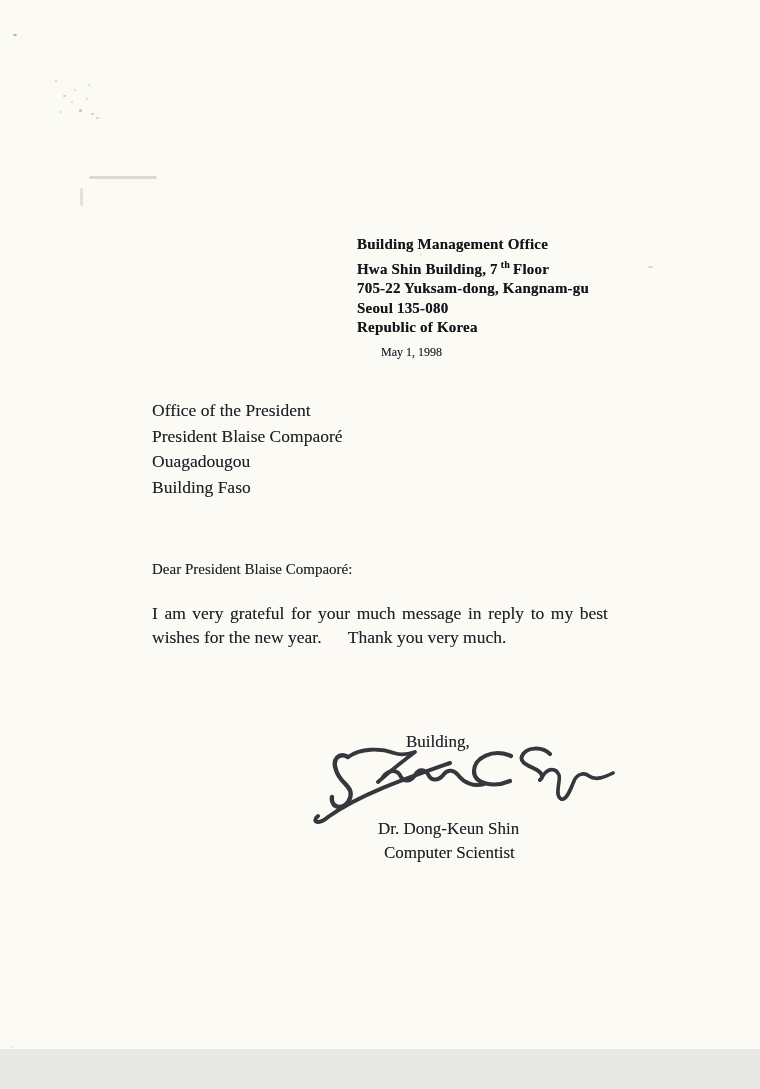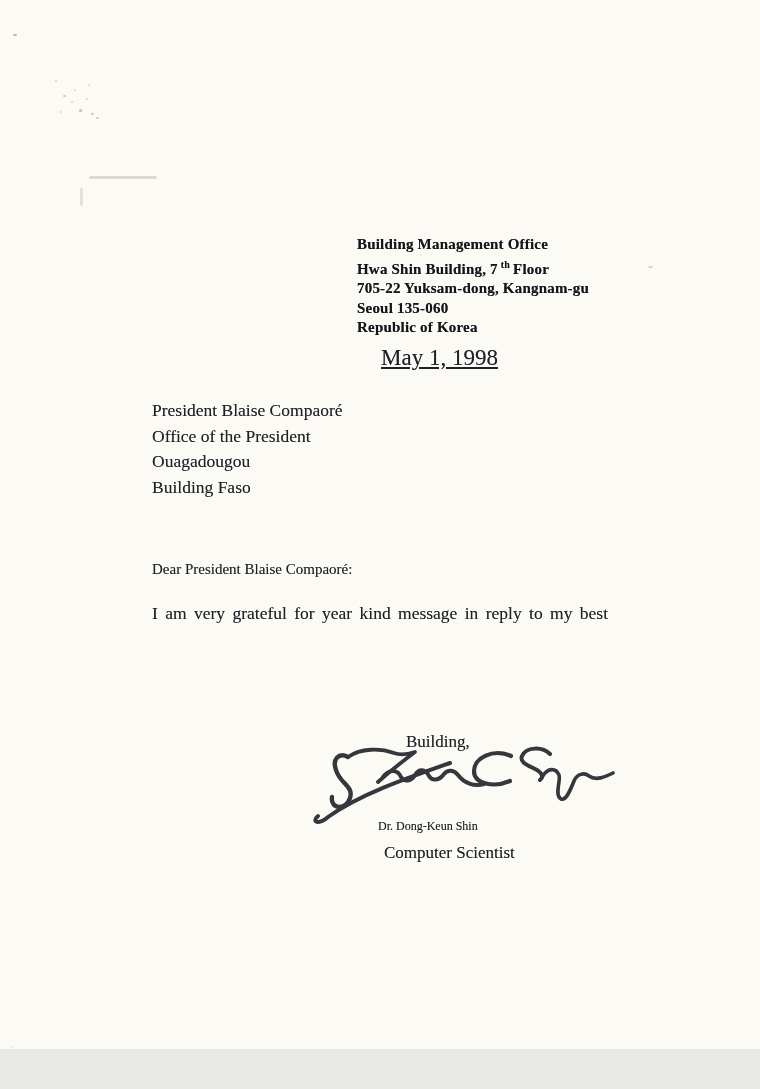--- a/index.html
+++ b/index.html
@@ -26,24 +26,23 @@
     white-space: nowrap;
   }
   .sender .sup {
     font-size: 10px;
     vertical-align: super;
     margin: 0 3px 0 3px;
   }
 
   .date {
     left: 381px; top: 345px;
-    font-size: 23px;
+    font-size: 12px;
     text-shadow: 0 0 0.5px rgba(30,30,40,0.4);
     white-space: nowrap;
-    text-decoration: underline;
   }
 
   .recipient {
     left: 152px; top: 398px;
     font-size: 17.5px;
     line-height: 25.5px;
     text-shadow: 0 0 0.5px rgba(30,30,40,0.4);
     white-space: nowrap;
   }
 
@@ -66,21 +65,21 @@
 
   .closing {
     left: 406px; top: 732px;
     font-size: 17px;
     text-shadow: 0 0 0.5px rgba(30,30,40,0.4);
     white-space: nowrap;
   }
 
   .sig-svg { left: 298px; top: 743px; }
 
-  .signer-name  { left: 378px; top: 819px; font-size: 12px; text-shadow: 0 0 0.5px rgba(30,30,40,0.4); white-space: nowrap; text-align: center; }
+  .signer-name  { left: 378px; top: 819px; font-size: 17px; text-shadow: 0 0 0.5px rgba(30,30,40,0.4); white-space: nowrap; text-align: center; }
   .signer-title { left: 384px; top: 843px; font-size: 17px; text-shadow: 0 0 0.5px rgba(30,30,40,0.4); white-space: nowrap; }
 
   
   .speck { position: absolute; background: #77776f; border-radius: 50%; }
   .s1  { left: 13px;  top: 34px;   width: 4px;  height: 2px; opacity: .55; }
   .s2  { left: 55px;  top: 80px;   width: 2px;  height: 2px; opacity: .35; }
   .s3  { left: 63px;  top: 95px;   width: 3px;  height: 2px; opacity: .4; }
   .s4  { left: 71px;  top: 101px;  width: 2px;  height: 2px; opacity: .3; }
   .s5  { left: 79px;  top: 109px;  width: 3px;  height: 3px; opacity: .45; }
   .s6  { left: 86px;  top: 98px;   width: 2px;  height: 2px; opacity: .3; }
@@ -100,37 +99,38 @@
 </style>
 </head>
 <body>
 
 <div class="page">
 
   <div class="abs sender">
     <div>Building Management Office</div>
     <div><span>Hwa Shin Building, 7</span><span class="sup">th</span><span>Floor</span></div>
     <div>705-22 Yuksam-dong, Kangnam-gu</div>
-    <div>Seoul 135-060</div>
+    <div>Seoul 135-080</div>
     <div>Republic of Korea</div>
   </div>
 
   <div class="abs date">May 1, 1998</div>
 
   <div class="abs recipient">
+    <div>Office of the President</div>
     <div>President Blaise Compaoré</div>
-    <div>Office of the President</div>
     <div>Ouagadougou</div>
     <div>Building Faso</div>
   </div>
 
   <div class="abs salutation">Dear President Blaise Compaoré:</div>
 
   <div class="abs body-par">
-    <div class="body-line1">I am very grateful for year kind message in reply to my best</div>
+    <div class="body-line1">I am very grateful for your much message in reply to my best</div>
+    <div class="body-line2">wishes for the new year.  Thank you very much.</div>
   </div>
 
   <div class="abs closing">Building,</div>
 
   <svg class="abs sig-svg" width="322" height="82" viewBox="0 0 322 82" fill="none" stroke="#26262e" stroke-linecap="round" stroke-linejoin="round" opacity="0.92">
 
     <path d="M 20 73 C 13 79, 21 82, 30 74 C 62 51, 112 34, 152 20" stroke-width="4"></path>
 
     <path d="M 50 14 C 41 9, 34 16, 38 27 C 42 41, 56 43, 52 55 C 48 68, 32 66, 34 54" stroke-width="4.4"></path>
 

